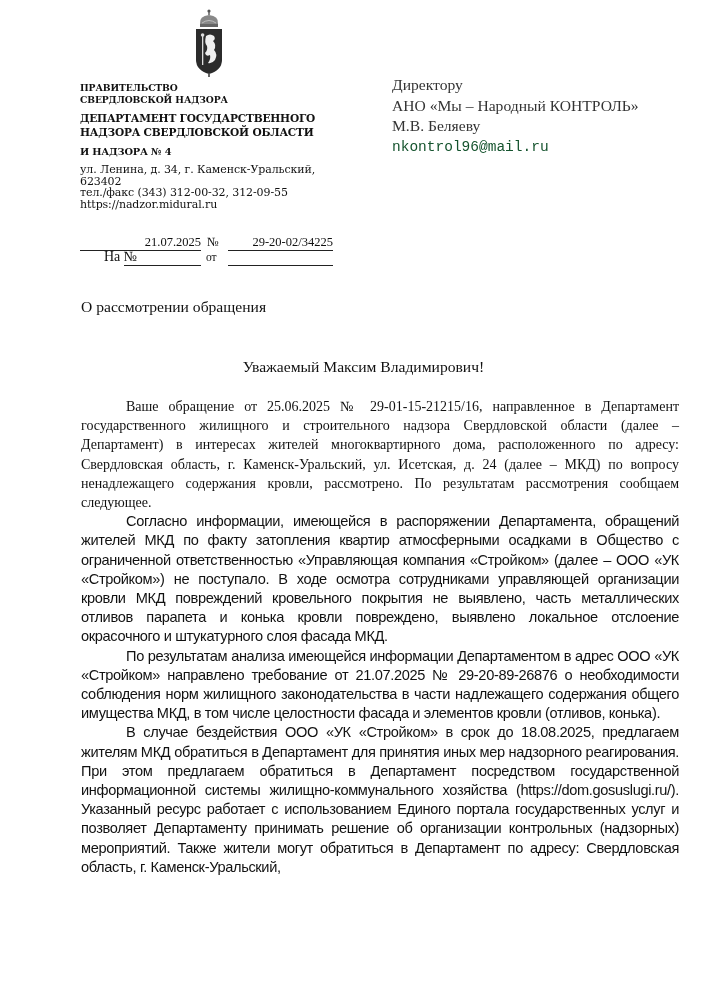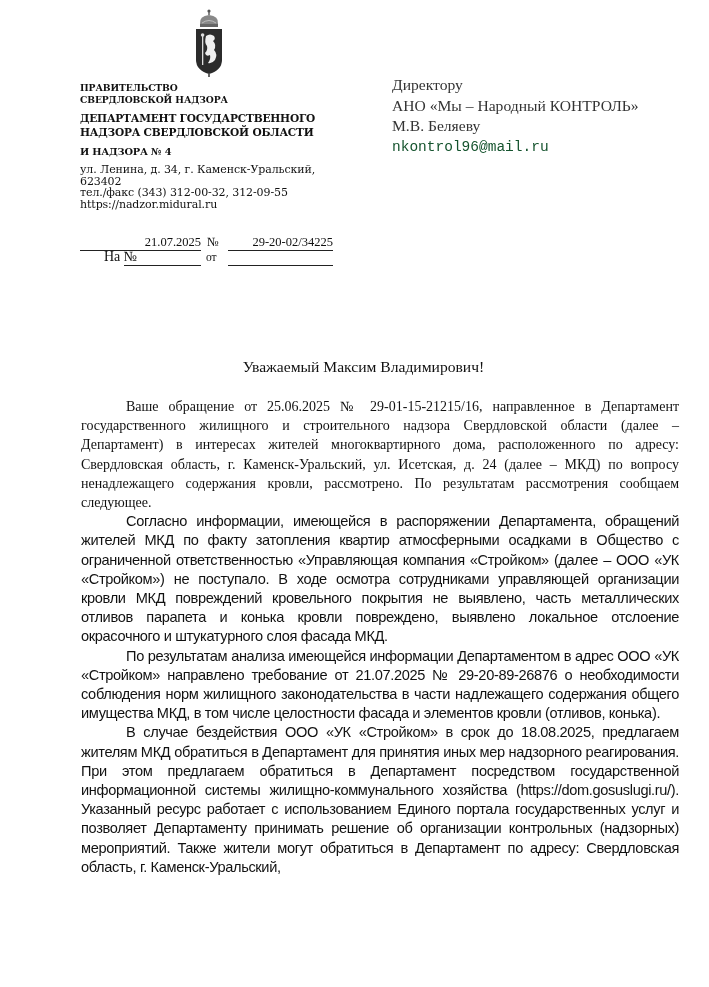--- a/index.html
+++ b/index.html
@@ -93,20 +93,21 @@
     <span class="blank2"></span>
   </div>
 
   <div class="addressee">
     <div>Директору</div>
     <div>АНО «Мы – Народный КОНТРОЛЬ»</div>
     <div>М.В. Беляеву</div>
     <div class="email">nkontrol96@mail.ru</div>
   </div>
 
+  <div class="subject">О рассмотрении обращения</div>
   <div class="greeting">Уважаемый Максим Владимирович!</div>
 
   <div class="body-text">
     <p class="para serif-para">Ваше обращение от 25.06.2025 № 29-01-15-21215/16, направленное в Департамент государственного жилищного и строительного надзора Свердловской области (далее – Департамент) в интересах жителей многоквартирного дома, расположенного по адресу: Свердловская область, г. Каменск-Уральский, ул. Исетская, д. 24 (далее – МКД) по вопросу ненадлежащего содержания кровли, рассмотрено. По результатам рассмотрения сообщаем следующее.</p>
     <p class="para">Согласно информации, имеющейся в распоряжении Департамента, обращений жителей МКД по факту затопления квартир атмосферными осадками в Общество с ограниченной ответственностью «Управляющая компания «Стройком» (далее – ООО «УК «Стройком») не поступало. В ходе осмотра сотрудниками управляющей организации кровли МКД повреждений кровельного покрытия не выявлено, часть металлических отливов парапета и конька кровли повреждено, выявлено локальное отслоение окрасочного и штукатурного слоя фасада МКД.</p>
     <p class="para">По результатам анализа имеющейся информации Департаментом в адрес ООО «УК «Стройком» направлено требование от 21.07.2025 № 29-20-89-26876 о необходимости соблюдения норм жилищного законодательства в части надлежащего содержания общего имущества МКД, в том числе целостности фасада и элементов кровли (отливов, конька).</p>
     <p class="para">В случае бездействия ООО «УК «Стройком» в срок до 18.08.2025, предлагаем жителям МКД обратиться в Департамент для принятия иных мер надзорного реагирования. При этом предлагаем обратиться в Департамент посредством государственной информационной системы жилищно-коммунального хозяйства (https://dom.gosuslugi.ru/). Указанный ресурс работает с использованием Единого портала государственных услуг и позволяет Департаменту принимать решение об организации контрольных (надзорных) мероприятий. Также жители могут обратиться в Департамент по адресу: Свердловская область, г. Каменск-Уральский,</p>
   </div>
 
 </div>

